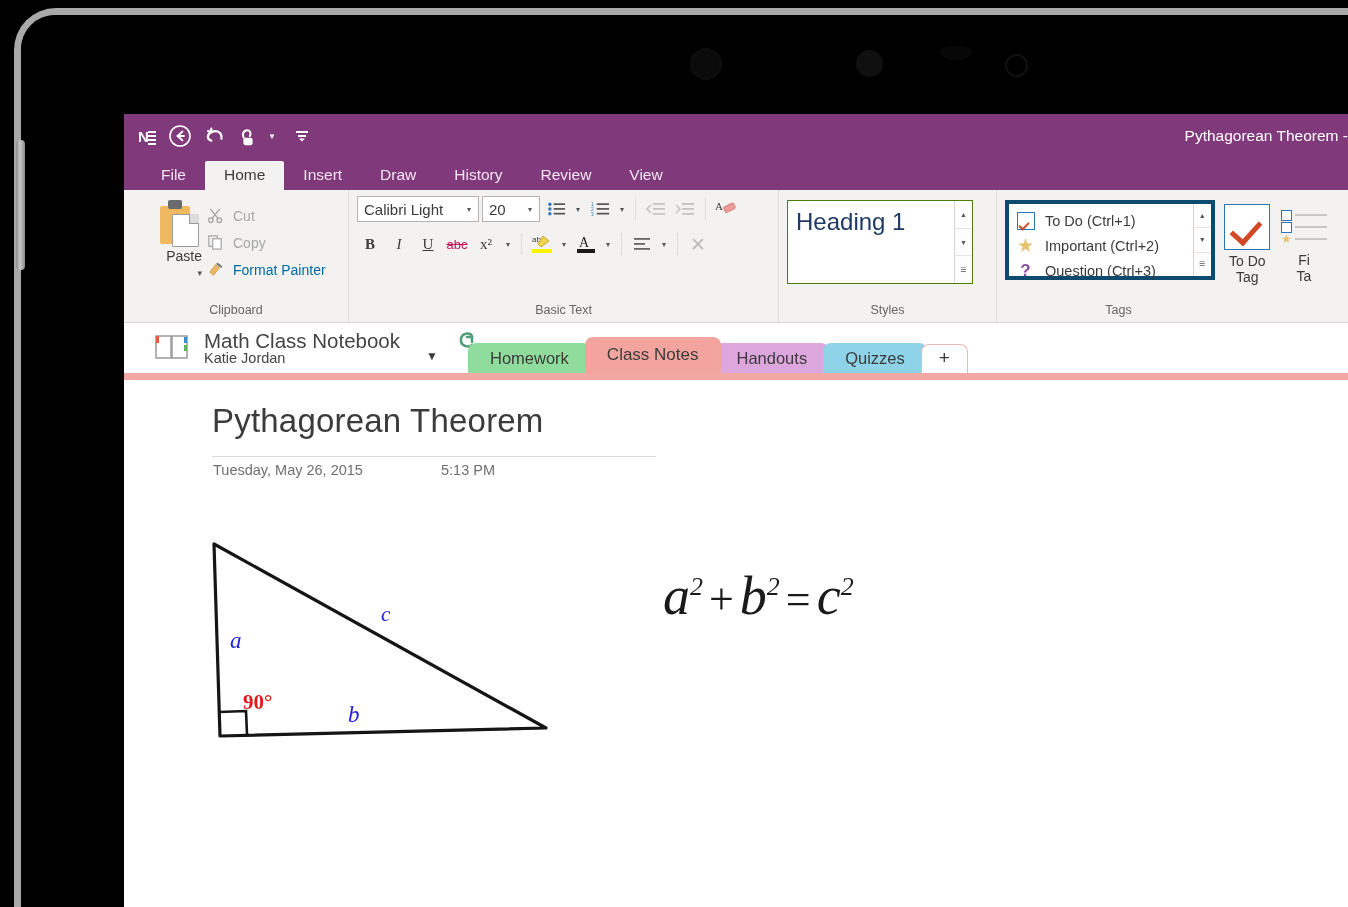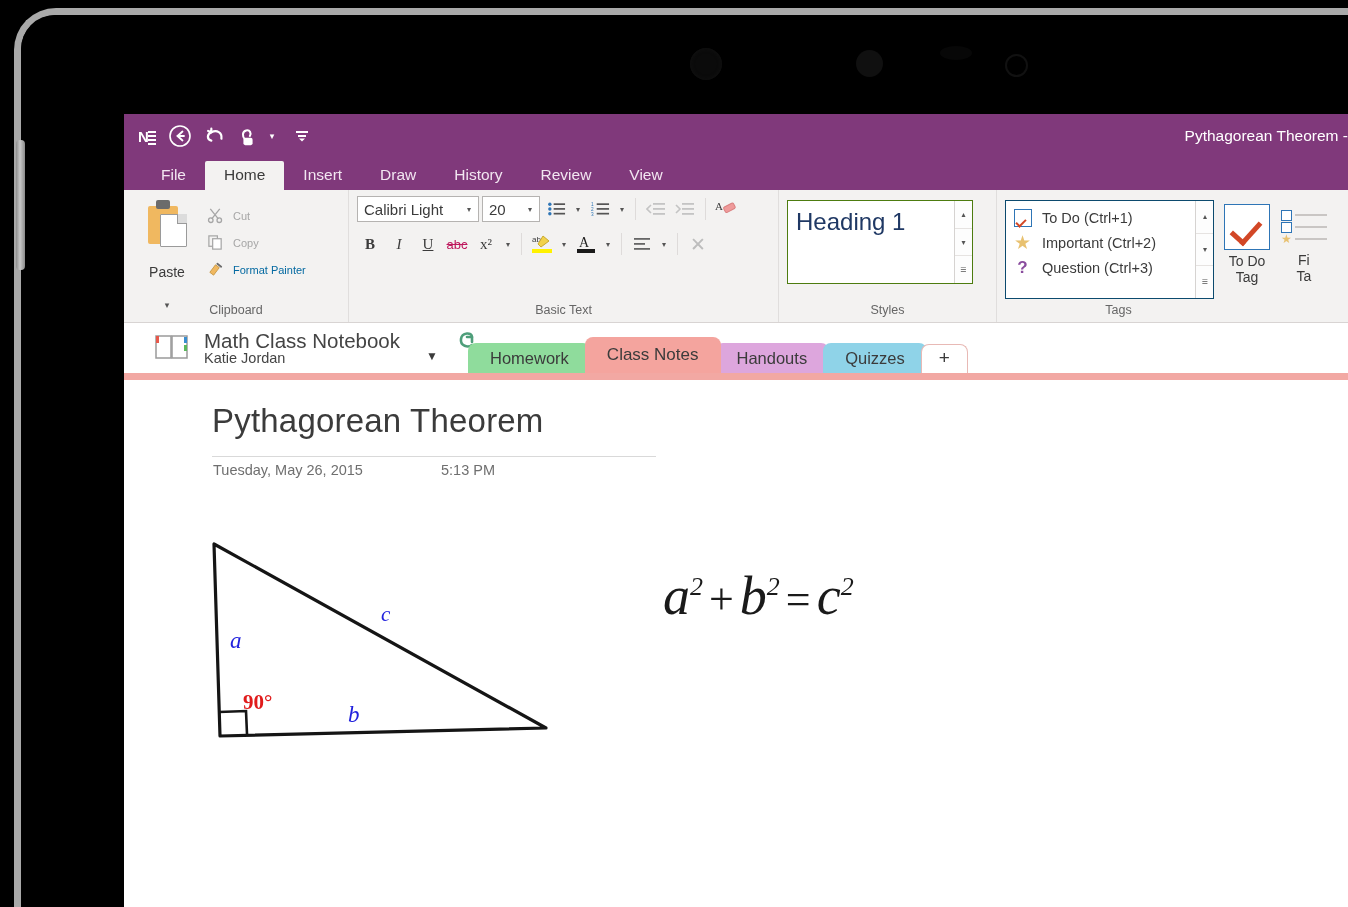--- a/index.html
+++ b/index.html
@@ -45,31 +45,31 @@
       border-bottom:1px solid #d8d4d3;}
   .rgroup{position:relative;display:flex;flex-direction:column;justify-content:flex-start;
       padding:6px 8px 0;height:100%;box-sizing:border-box;}
   .rgroup + .rgroup{border-left:1px solid #e0dedd;}
   .glabel{position:absolute;bottom:5px;left:0;right:0;text-align:center;
       font-size:12.5px;color:#666;}
   .gbody{display:flex;gap:4px;}
 
   
   #group-clipboard{width:224px;}
-  #paste-btn{width:70px;display:flex;flex-direction:column;align-items:center;padding-top:4px;cursor:default;gap:16px;}
+  #paste-btn{width:70px;display:flex;flex-direction:column;align-items:flex-end;padding-top:4px;cursor:default;}
   #paste-icon{width:46px;height:46px;position:relative;}
   #paste-icon .clip-body{position:absolute;left:4px;top:6px;width:30px;height:38px;background:#f0b860;border-radius:2px;}
   #paste-icon .clip-top{position:absolute;left:12px;top:0px;width:14px;height:9px;background:#6b6b6b;border-radius:2px;}
   #paste-icon .clip-page{position:absolute;left:16px;top:14px;width:25px;height:31px;background:#fff;border:1.5px solid #9a9a9a;
      border-radius:1px;}
   #paste-icon .clip-fold{position:absolute;left:33px;top:14px;width:9px;height:9px;background:#dcdcdc;border-left:1.5px solid #9a9a9a;border-bottom:1.5px solid #9a9a9a;}
   #paste-label{font-size:14px;color:#3b3b3b;margin-top:2px;}
   #paste-caret{font-size:9px;color:#555;margin-top:4px;}
   #clipboard-cmds{display:flex;flex-direction:column;gap:8px;padding-top:10px;}
-  .cmd{display:flex;align-items:center;gap:8px;font-size:11px;color:#a6a6a6;cursor:default;}
+  .cmd{display:flex;align-items:center;gap:8px;font-size:14px;color:#a6a6a6;cursor:default;}
   .cmd.enabled{color:#0369a1;}
   .cmd .ico{width:19px;height:19px;display:flex;align-items:center;justify-content:center;font-size:15px;}
 
   
   #group-basictext{width:430px;}
   .bt-row{display:flex;align-items:center;gap:3px;}
   .bt-row.r2{margin-top:9px;}
   .combo{display:flex;align-items:center;background:#fff;border:1px solid #b5b3b1;height:26px;box-sizing:border-box;}
   .combo .ctext{padding:0 6px;font-size:15px;color:#3b3b3b;white-space:nowrap;}
   .combo .carr{width:18px;text-align:center;font-size:8px;color:#555;border-left:0px;}
@@ -93,21 +93,21 @@
   #style-h2{font-size:21px;color:#2e74b5;line-height:34px;}
   .scrollbar{width:17px;border-left:1px solid #d6d3d1;display:flex;flex-direction:column;
      background:#fdfdfd;}
   .sb-btn{flex:1;display:flex;align-items:center;justify-content:center;font-size:8px;color:#555;
      border-bottom:1px solid #e6e3e1;cursor:default;}
   .sb-btn:last-child{border-bottom:none;}
 
   
   #group-tags{width:340px;}
   #tags-wrap{display:flex;gap:6px;margin-top:4px;}
-  #tags-box{width:243px;height:99px;background:#fff;border:1px solid #0c4a6e;display:flex;box-sizing:border-box;justify-content:space-between;}
+  #tags-box{width:243px;height:80px;background:#fff;border:4px solid #0c4a6e;display:flex;box-sizing:border-box;justify-content:space-between;}
   #tags-list{flex:1;padding:4px 0 0 6px;}
   .tag-item{display:flex;align-items:center;gap:9px;font-size:14.5px;color:#3b3b3b;height:25px;cursor:default;}
   .tag-ico{width:21px;height:19px;display:flex;align-items:center;justify-content:center;font-size:16px;}
   .chk{width:16px;height:16px;border:1.6px solid #2e75b6;background:#fff;position:relative;}
   .chk:after{content:"";position:absolute;left:3px;top:7px;width:4px;height:8px;
      border:solid #d24726;border-width:0 2.2px 2.2px 0;transform:rotate(45deg);}
   #todotag-btn{width:62px;display:flex;flex-direction:column;align-items:center;padding-top:4px;cursor:default;}
   #todotag-icon{width:44px;height:44px;border:1.6px solid #2e75b6;background:#fff;position:relative;}
   #todotag-icon:after{content:"";position:absolute;left:12px;top:10px;width:13px;height:24px;
      border:solid #d24726;border-width:0 5px 5px 0;transform:rotate(42deg);}

